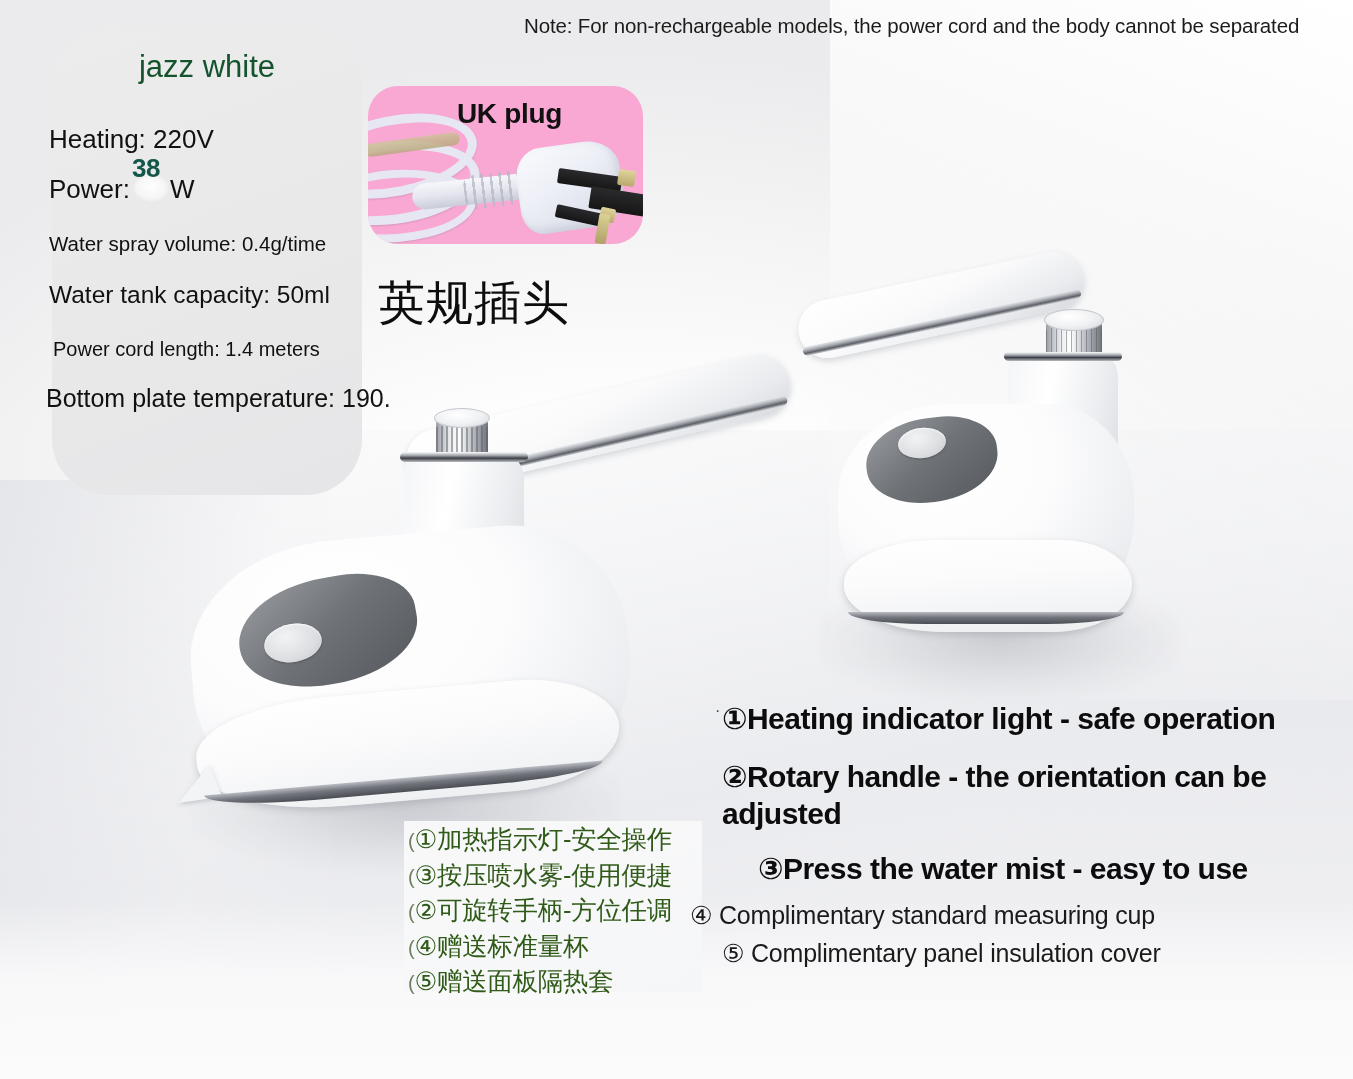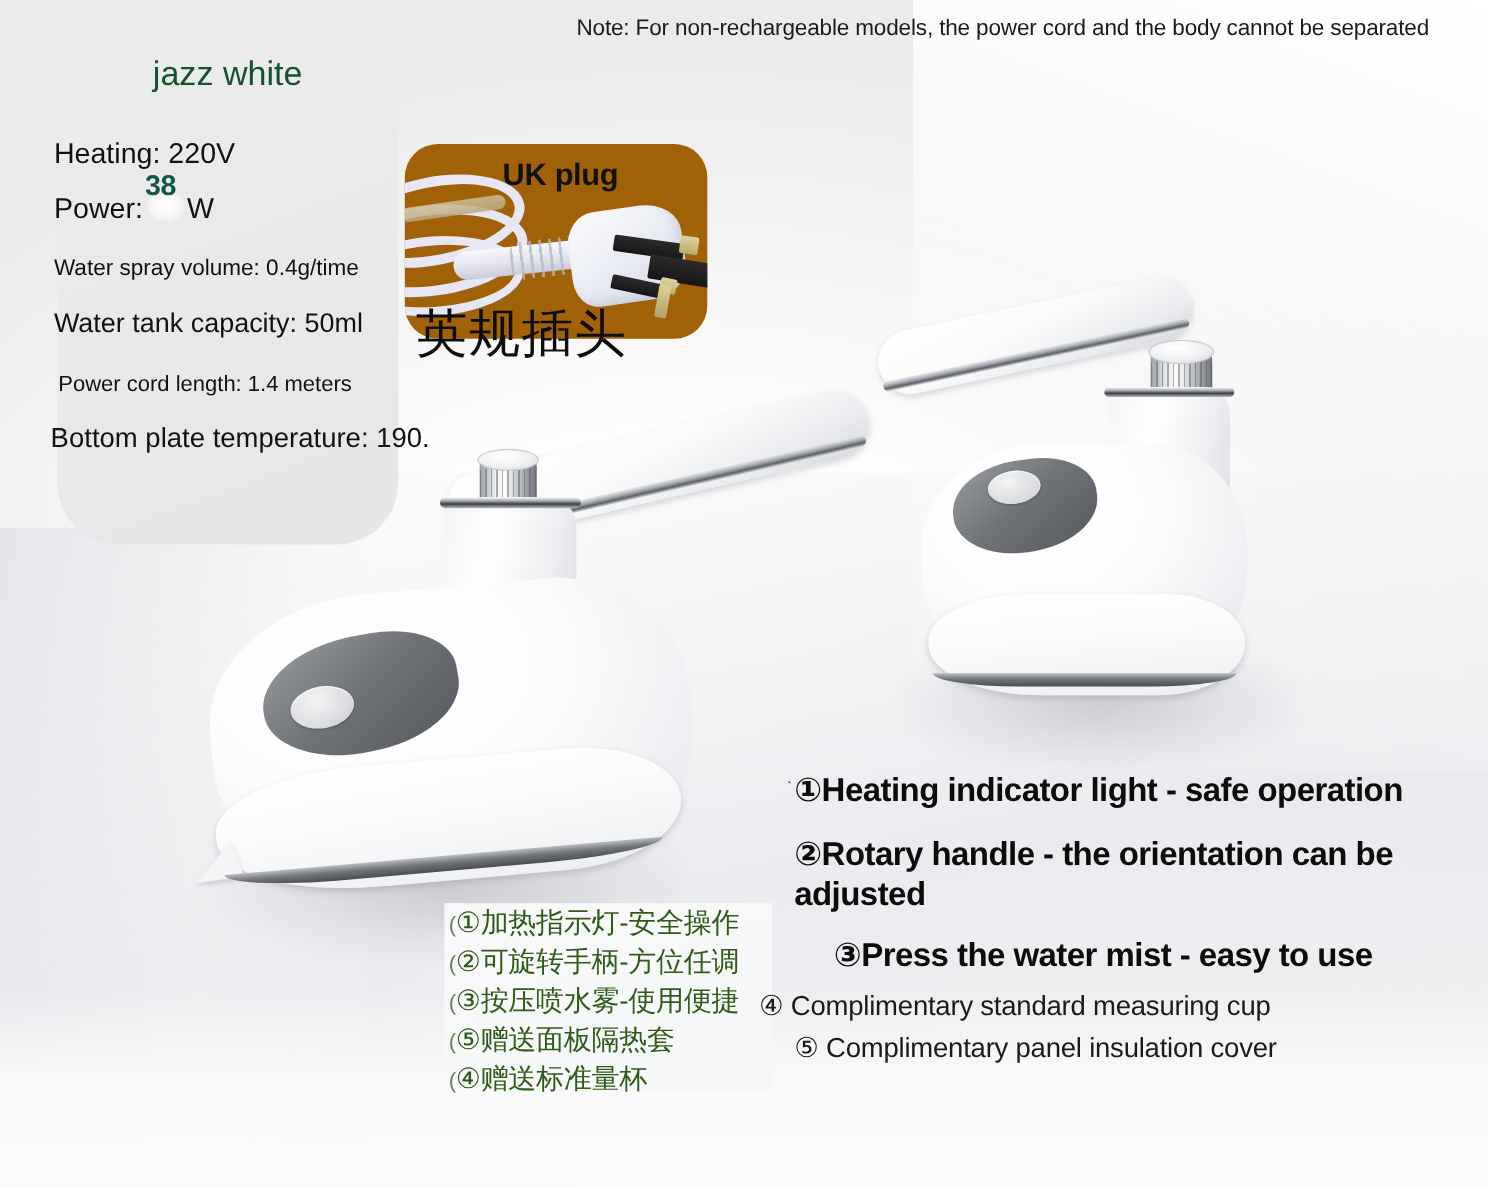--- a/index.html
+++ b/index.html
@@ -122,25 +122,24 @@
     line-height: 1;
     letter-spacing: -0.5px;
   }
 
   
   .plug-card {
     position: absolute;
     left: 368px;
     top: 86px;
     width: 275px;
-    height: 177px;
-    background: #a16207;
+    height: 158px;
+    background: #f9a8d4;
     border-radius: 30px;
     overflow: hidden;
-    margin-top: 45px;
   }
   .plug-card-label {
     position: absolute;
     left: 0; top: 12px;
     width: 275px;
     text-align: center;
     padding-left: 8px;
     box-sizing: border-box;
     font-size: 28px;
     font-weight: 600;
@@ -446,31 +445,31 @@
     <div class="toe" style="left:176px; top:766px;"></div>
     <div class="sole-rim" style="left:204px; top:778px; width:400px; height:14px; border-radius:0 0 140px 140px / 0 0 18px 18px; transform:rotate(-5deg);"></div>
   </div>
 
   <div class="cn-panel"></div>
   <div class="cn-list">
     <div class="cn-item">
       <span class="cn-pre">(</span><span>①</span><span>加热指示灯-安全操作</span>
     </div>
     <div class="cn-item">
+      <span class="cn-pre">(</span><span>③</span><span>按压喷水雾-使用便捷</span>
+    </div>
+    <div class="cn-item">
       <span class="cn-pre">(</span><span>②</span><span>可旋转手柄-方位任调</span>
     </div>
     <div class="cn-item">
-      <span class="cn-pre">(</span><span>③</span><span>按压喷水雾-使用便捷</span>
+      <span class="cn-pre">(</span><span>④</span><span>赠送标准量杯</span>
     </div>
     <div class="cn-item">
       <span class="cn-pre">(</span><span>⑤</span><span>赠送面板隔热套</span>
     </div>
-    <div class="cn-item">
-      <span class="cn-pre">(</span><span>④</span><span>赠送标准量杯</span>
-    </div>
   </div>
 
   <div class="en-list">
     <div class="en-tick">·</div>
 
     <div class="en-big en-1">
       <span>①</span><span>Heating indicator light - safe operation</span>
     </div>
     <div class="en-big en-2">
       <span>②</span><span>Rotary handle - the orientation can be adjusted</span>

